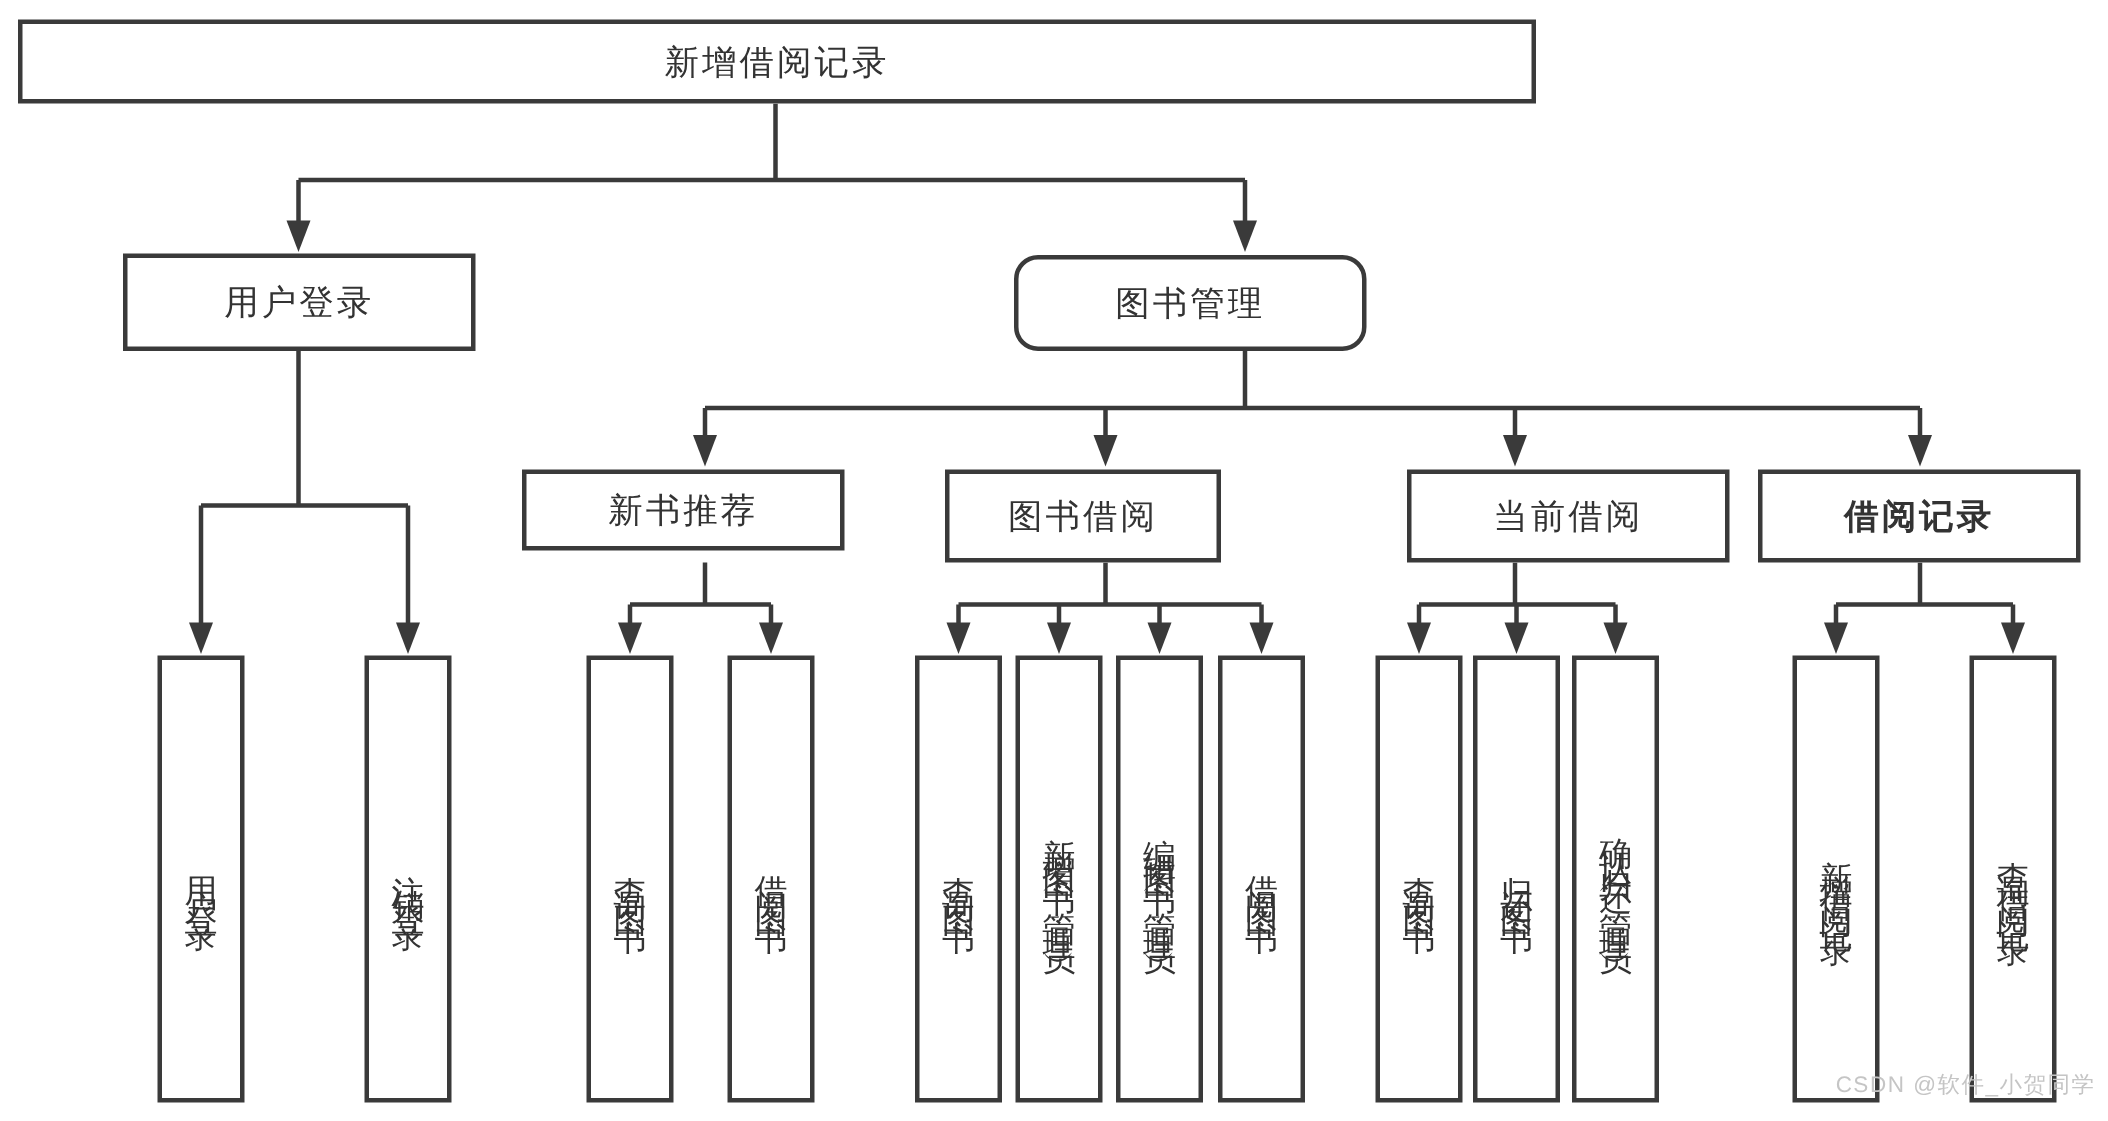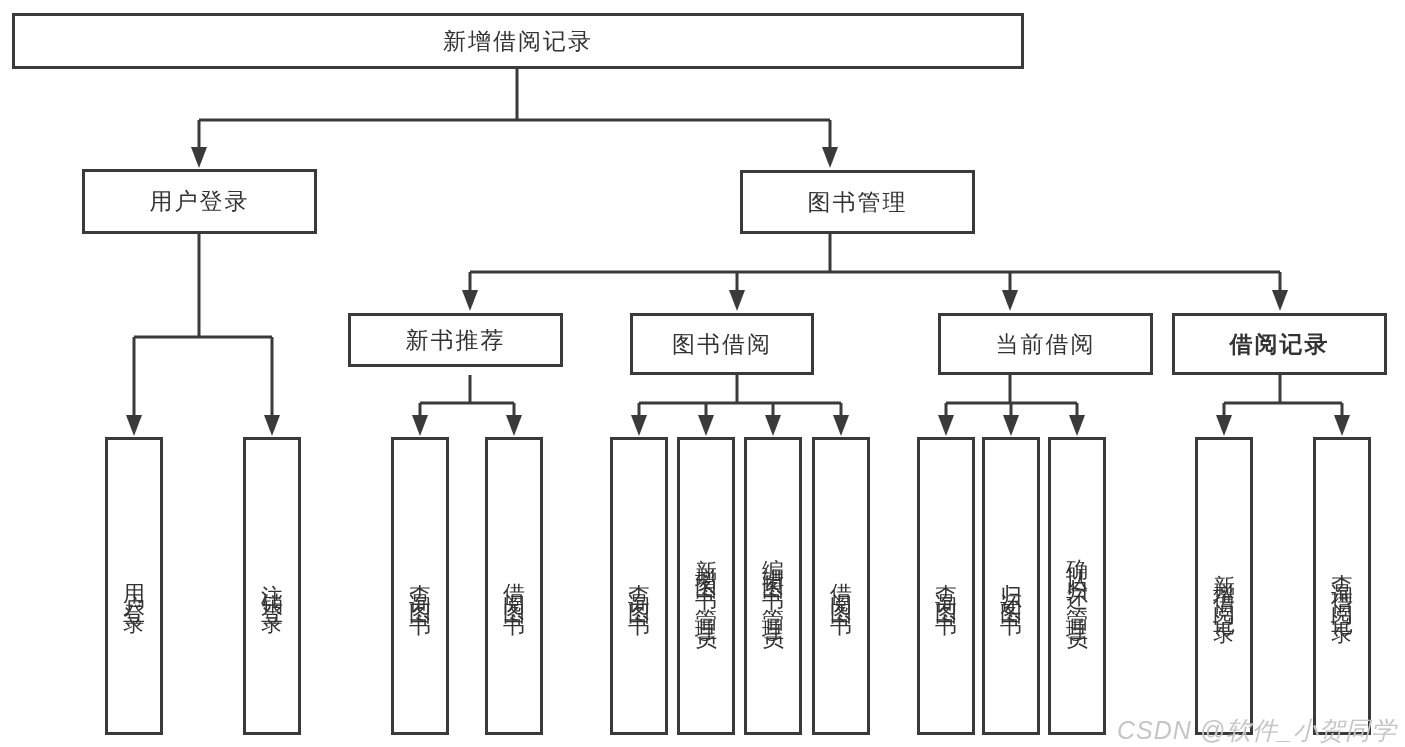--- a/index.html
+++ b/index.html
@@ -63,25 +63,24 @@
     font-size: 22px;
     letter-spacing: 10px;
     line-height: 1;
     color: var(--text);
     max-height: 292px;
   }
   .watermark {
     position: absolute;
     top: 714px;
     right: 8px;
-    font-size: 25px;
+    font-size: 15px;
     letter-spacing: 1px;
     color: var(--watermark);
     white-space: nowrap;
-    font-style: italic;
   }
 </style>
 </head>
 <body>
 
 <div class="canvas">
 
   <svg class="connector-layer" viewBox="0 0 1405 747" xmlns="http://www.w3.org/2000/svg">
 
     <g>
@@ -132,21 +131,21 @@
     </g>
   </svg>
 
   <div class="hbox" style="left:12px; top:13px; width:1012px; height:56px;">
     <span>新增借阅记录</span>
   </div>
 
   <div class="hbox" style="left:82px; top:169px; width:235px; height:65px;">
     <span>用户登录</span>
   </div>
-  <div class="hbox" style="left:740px; top:170px; width:235px; height:64px;">
+  <div class="hbox" style="left:676px; top:170px; width:235px; height:64px;border-radius:16px;">
     <span>图书管理</span>
   </div>
 
   <div class="hbox" style="left:348px; top:313px; width:215px; height:54px;">
     <span>新书推荐</span>
   </div>
   <div class="hbox" style="left:630px; top:313px; width:184px; height:62px;">
     <span>图书借阅</span>
   </div>
   <div class="hbox" style="left:902px; top:313px; width:215px; height:62px;margin-left:36px;">

